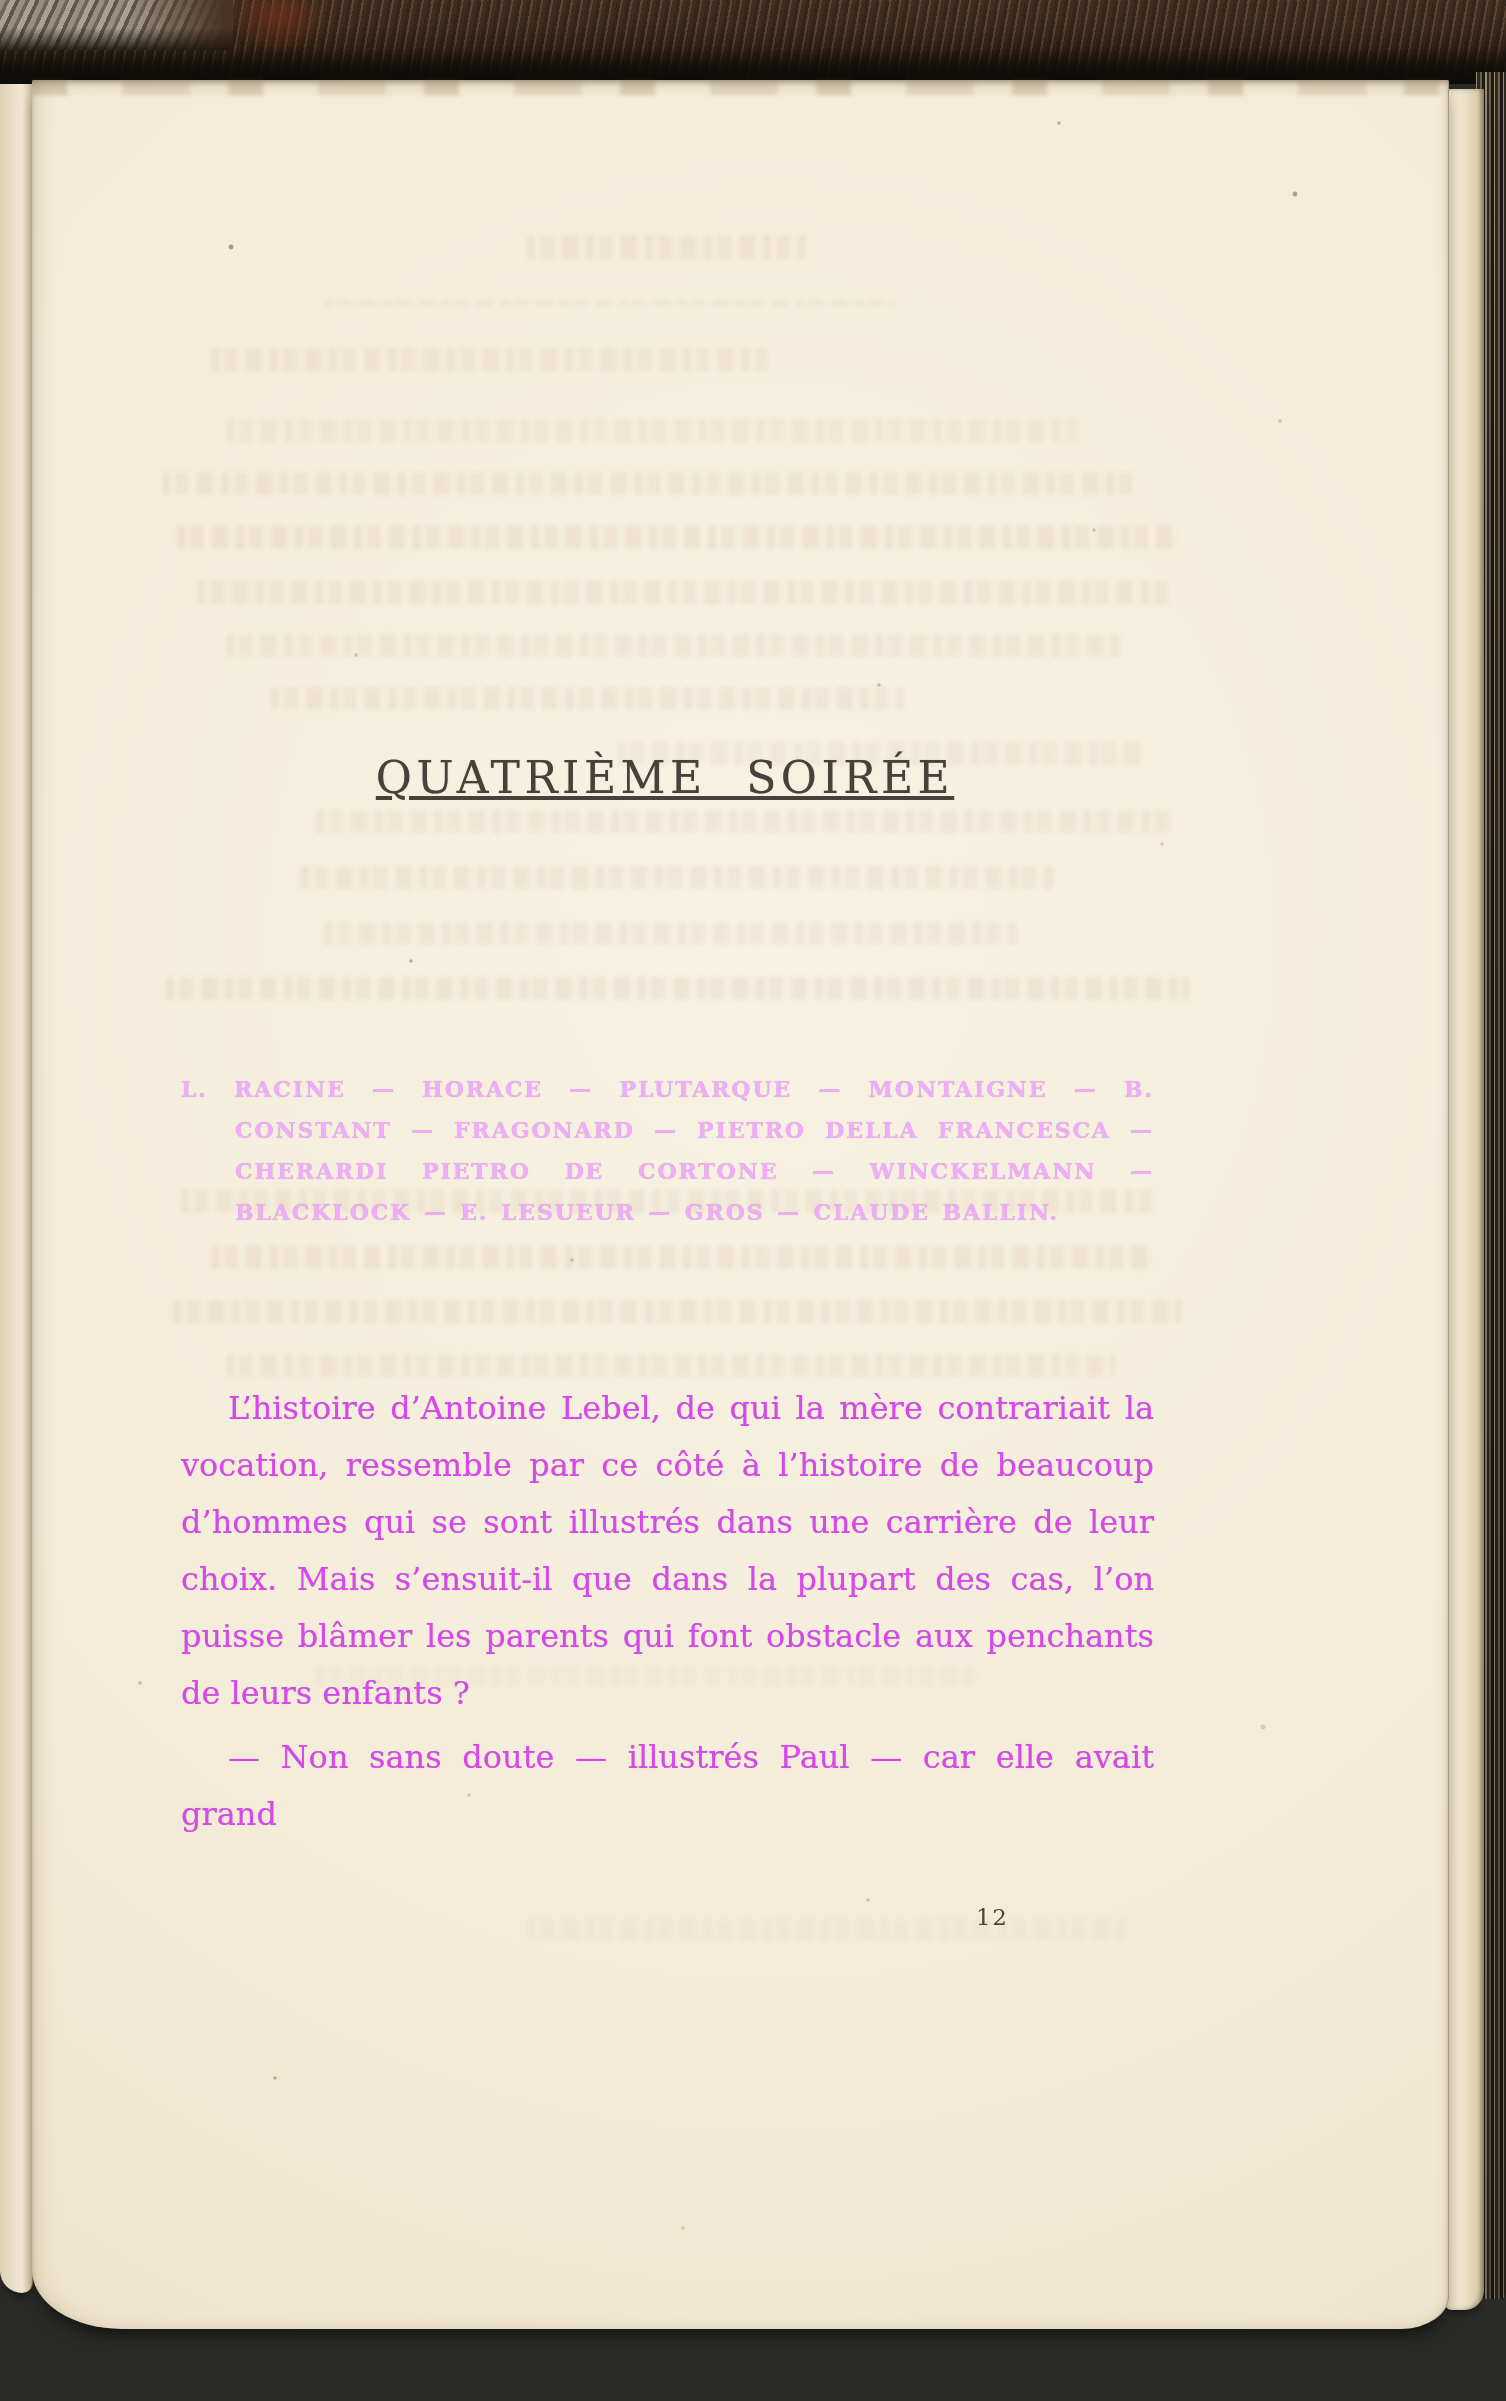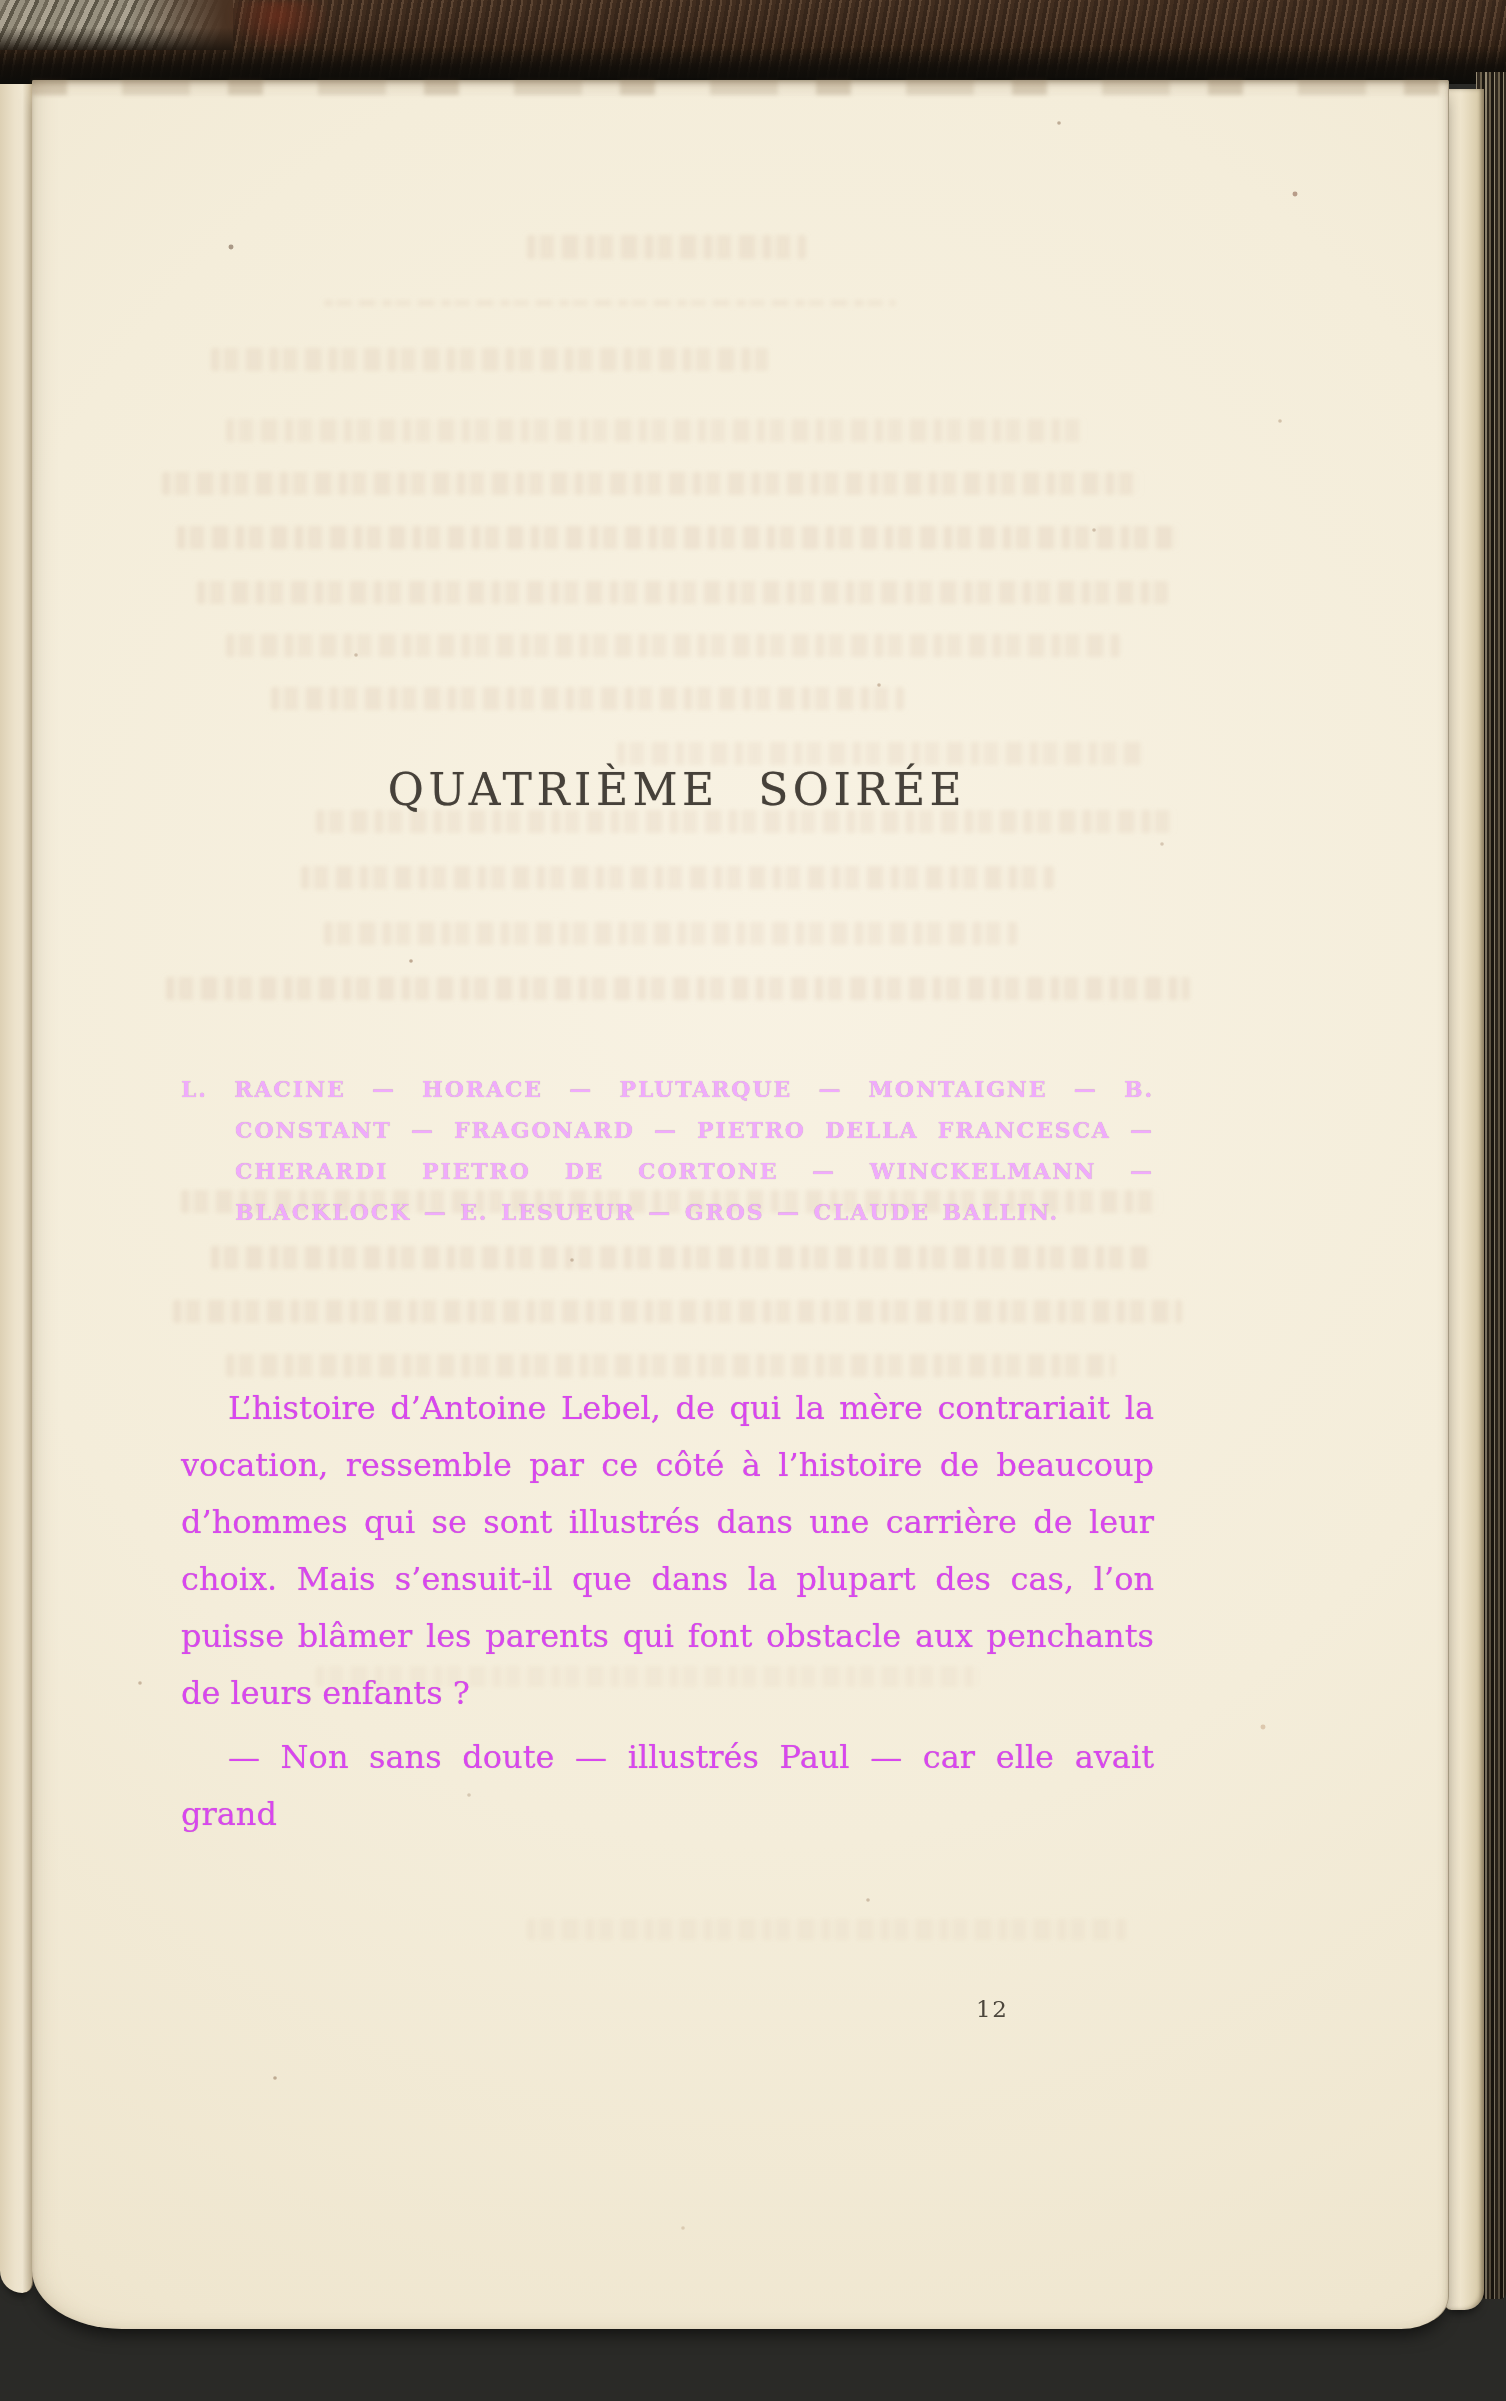--- a/index.html
+++ b/index.html
@@ -93,40 +93,41 @@
       139px 1682px 0 0.8px rgba(122,82,52,.35), 1279px 420px 0 0.8px rgba(133,92,57,.3),
       682px 2227px 0 0.8px rgba(140,95,60,.22), 1161px 843px 0 0.8px rgba(122,82,52,.26),
       355px 654px 0 0.8px rgba(122,82,52,.3), 571px 1259px 0 0.8px rgba(118,80,50,.32),
       867px 1899px 0 0.8px rgba(122,82,52,.3), 468px 1794px 0 0.8px rgba(122,82,52,.24),
       230px 246px 0 1.5px rgba(95,70,50,.5), 1294px 193px 0 1.5px rgba(110,60,40,.45),
       1093px 529px 0 0.8px rgba(122,82,52,.3), 1058px 122px 0 0.8px rgba(110,75,48,.4);
   }
 
   
   .title{
-    position:absolute;left:181px;top:752px;width:968px;margin:12px;
+    position:absolute;left:181px;top:752px;width:968px;margin:0;
     text-align:center;font-size:44px;font-weight:400;
     letter-spacing:4.5px;word-spacing:21px;color:#46413a;
     text-shadow:0 0 0.8px rgba(70,60,45,.5);
+    text-decoration:underline;
   }
   .participants{
     position:absolute;left:181px;top:1069px;width:973px;box-sizing:border-box;
     padding-left:54px;text-indent:-54px;
     font-size:22px;font-weight:700;line-height:41px;
     letter-spacing:1.9px;word-spacing:3px;text-align:justify;
     color:#f0abfc;text-shadow:0 0 0.8px rgba(75,68,57,.4);
   }
   .bodytext{
     position:absolute;left:181px;top:1380px;width:973px;
     font-size:32px;line-height:57px;text-align:justify;color:#d946ef;
     text-shadow:0 0 0.8px rgba(64,58,49,.35);
   }
   .bodytext p{margin:0 0 6.8px 0;text-indent:47px;}
   .pagenum{
-    position:absolute;left:976px;top:1996px;
+    position:absolute;left:976px;top:1904px;
     font-size:23px;letter-spacing:1.5px;color:#4c463c;
   }
 </style>
 </head>
 <body>
 
 <div class="scene">
 
   <div class="cover-top">
     <div class="fabric"></div>

